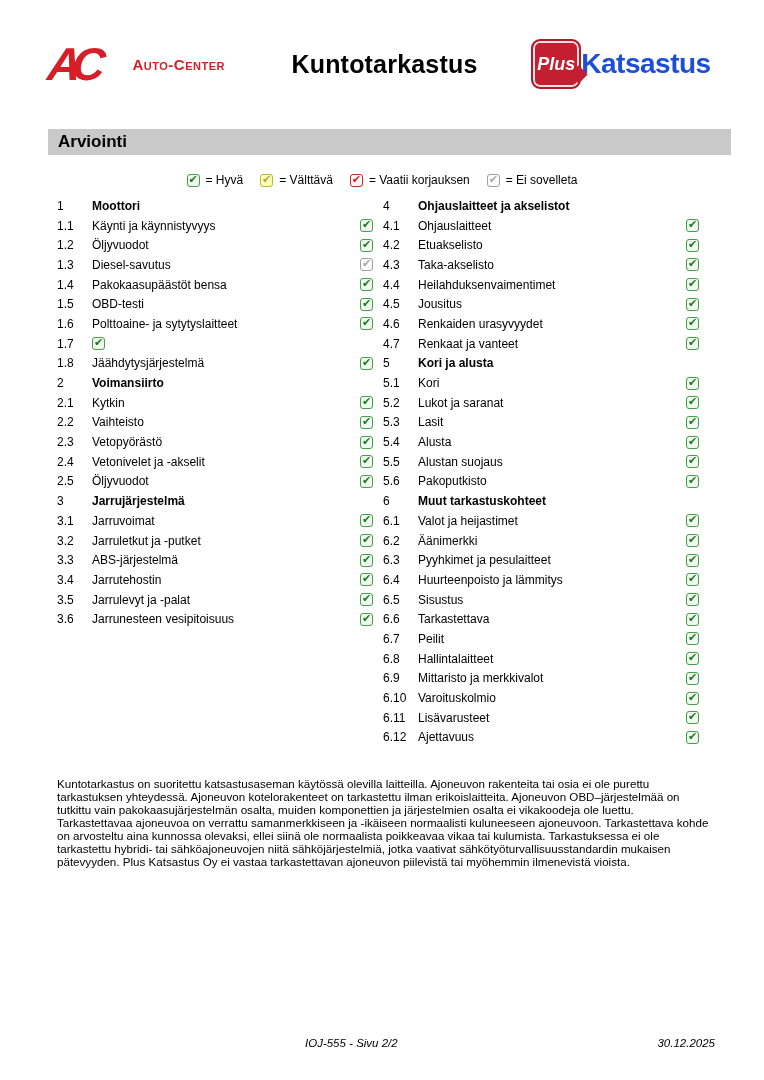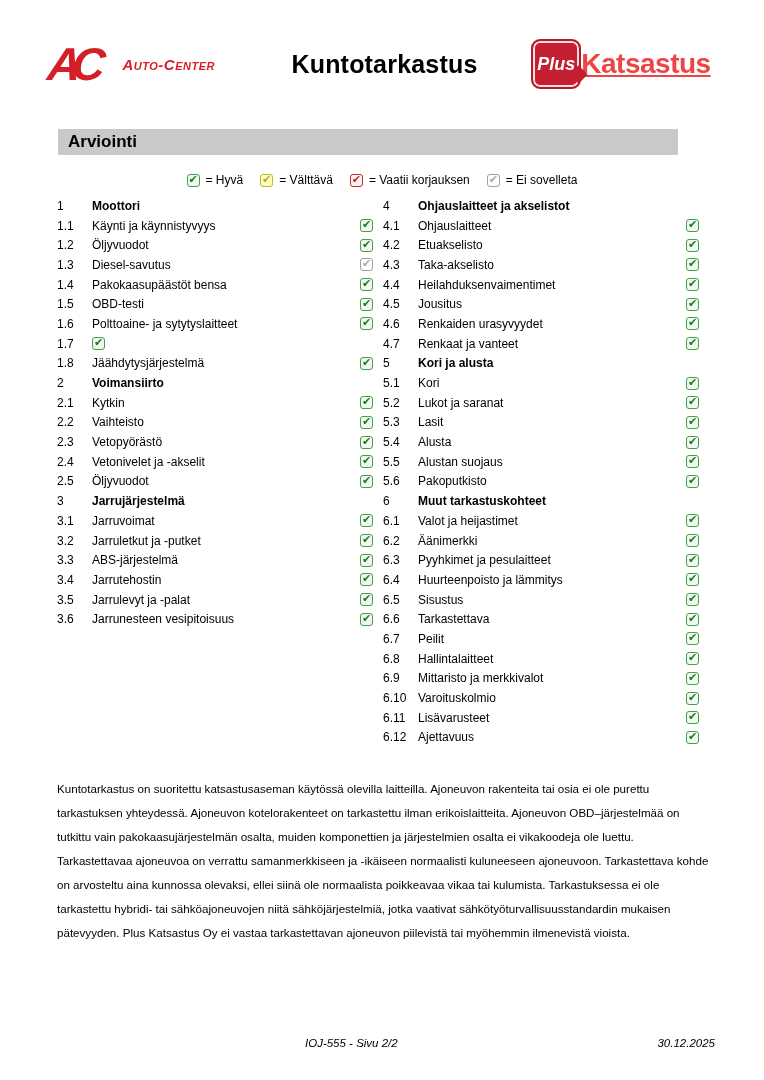--- a/index.html
+++ b/index.html
@@ -7,36 +7,36 @@
     position:relative; width:764px; height:1080px; background:#ffffff;
     font-family:"Liberation Sans", sans-serif; color:#000; overflow:hidden;
   }
 
   
   .header { position:absolute; top:32px; left:48px; width:668px; height:64px;
             display:flex; align-items:center; justify-content:space-between; }
   .ac-logo { display:flex; align-items:center; width:195px; }
   .ac-mark { font-style:italic; font-weight:bold; font-size:46px; line-height:1;
              color:#d51f26; letter-spacing:-9px; transform:skewX(-6deg); padding-right:10px; }
-  .ac-name { font-style:italic; font-weight:bold; font-size:15px; color:#d51f26;
-             margin-left:16px; font-variant:small-caps; letter-spacing:0.5px; }
+  .ac-name { font-weight:bold; font-size:15px; color:#d51f26;
+             margin-left:26px; font-variant:small-caps; letter-spacing:0.5px; }
   .page-title { font-size:25px; font-weight:bold; letter-spacing:0.2px; }
   .plus-logo { display:flex; align-items:center; width:190px; justify-content:center; }
   .plus-box { position:relative; width:46px; height:46px; background:#c41f30;
               border-radius:9px; display:flex; align-items:center; justify-content:center;
               box-shadow:inset 0 0 0 2px rgba(255,255,255,0.85); border:2px solid #b01a2a; }
   .plus-word { color:#fff; font-style:italic; font-weight:bold; font-size:18px; position:relative; z-index:2; }
   .plus-tail { position:absolute; right:-6px; bottom:6px; width:13px; height:13px;
                background:#c41f30; transform:rotate(45deg); z-index:1; }
-  .plus-name { font-size:28px; font-weight:bold; color:#ef4444; letter-spacing:-0.5px;text-decoration:underline; }
-
-  
-  .section-bar { position:absolute; top:129px; left:48px; width:620px; height:26px;
+  .plus-name { font-size:28px; font-weight:bold; color:#1d4ed8; letter-spacing:-0.5px; }
+
+  
+  .section-bar { position:absolute; top:129px; left:48px; width:683px; height:26px;
                  background:#c9c9c9; box-sizing:border-box; padding-left:10px;
-                 font-size:17px; font-weight:bold; line-height:26px;margin-left:10px; }
+                 font-size:17px; font-weight:bold; line-height:26px; }
 
   
   .legend { position:absolute; top:170px; left:0; width:764px; height:20px;
             display:flex; justify-content:center; align-items:center; gap:17px; }
   .legend-item { display:flex; align-items:center; gap:6px; font-size:12px; }
 
   
   .check { width:11px; height:11px; border:1.5px solid #888; border-radius:3px;
            background:#fff; display:flex; align-items:center; justify-content:center;
            flex:none; }
@@ -55,21 +55,21 @@
   .checklist { position:absolute; top:196px; left:57px;
                display:grid; grid-template-columns:316px 316px; column-gap:10px; }
   .col { display:flex; flex-direction:column; }
   .row { display:flex; align-items:center; height:19.7px; font-size:12px; }
   .row .num   { width:35px; flex:none; }
   .row .label { flex:1; padding-right:4px; }
   .row.section .label { font-weight:bold; }
 
   
   .disclaimer { position:absolute; top:777px; left:57px; width:657px;
-                font-size:11.6px; line-height:24px; }
+                font-size:11.6px; line-height:13px; }
   .disclaimer p { margin:0; }
 
   
   .footer-center { position:absolute; top:1037px; left:305px; font-size:11.5px; font-style:italic; }
   .footer-date   { position:absolute; top:1037px; right:49px; font-size:11.5px; font-style:italic; }
 </style>
 </head>
 <body>
 
 <div class="page">

